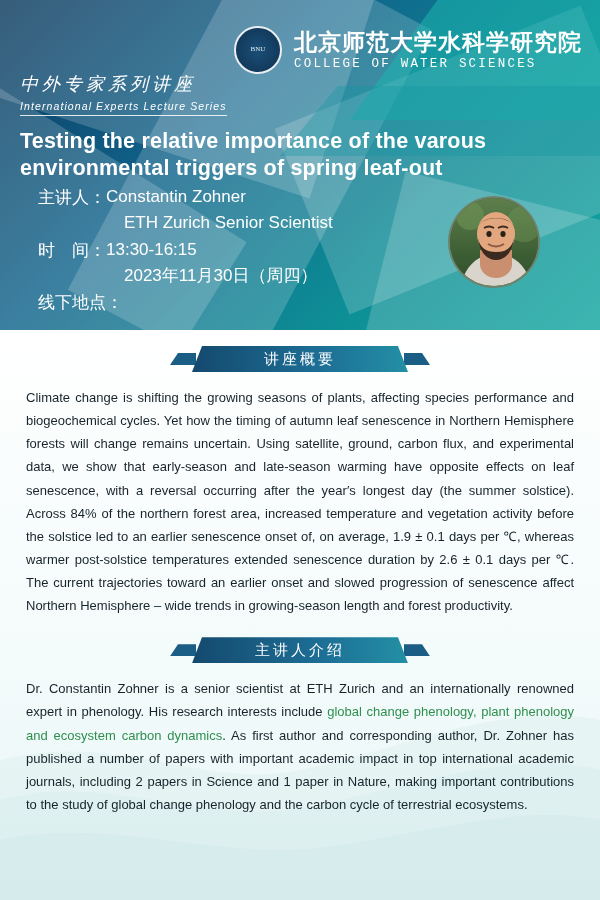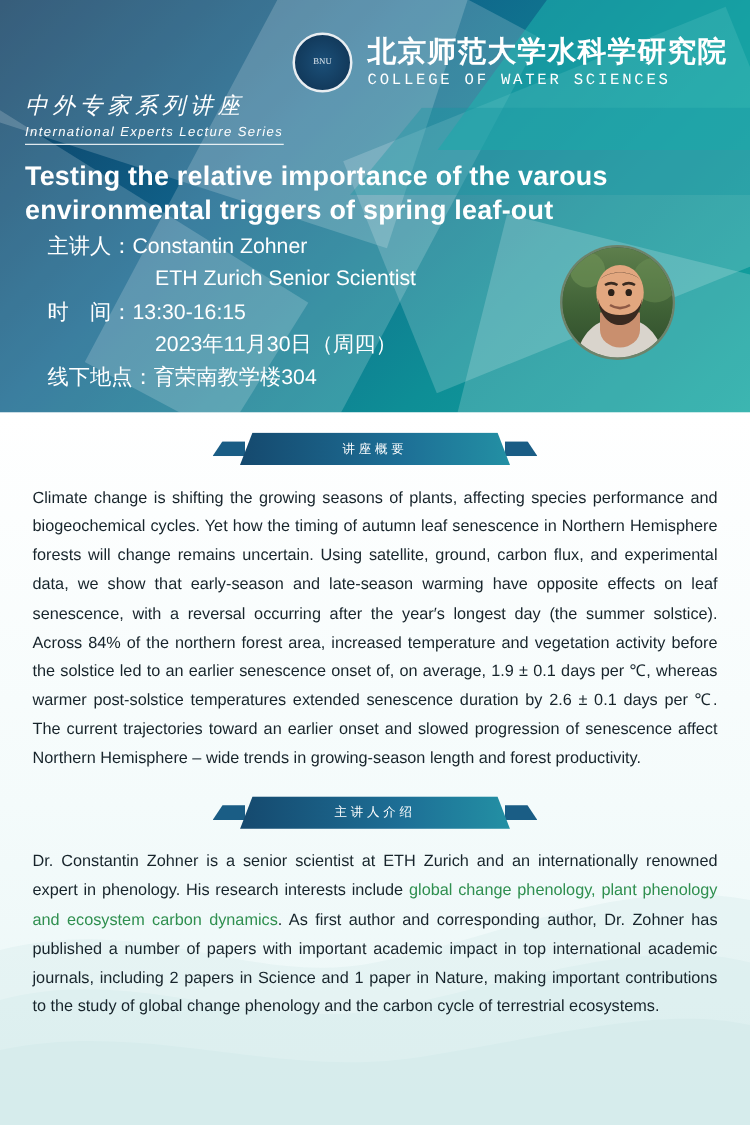--- a/index.html
+++ b/index.html
@@ -144,21 +144,21 @@
   }
   .section-head .bar-l, .section-head .bar-r {
     position: absolute; top: 7px; width: 26px; height: 12px;
     background: #1a5d85;
   }
   .section-head .bar-l { left: -22px; clip-path: polygon(8px 0, 26px 0, 26px 12px, 0 12px); }
   .section-head .bar-r { right: -22px; clip-path: polygon(0 0, 18px 0, 26px 12px, 0 12px); }
   .section-head span {
     position: absolute; inset: 0;
     display: flex; align-items: center; justify-content: center;
-    color: #fff; font-size: 10px; letter-spacing: 3px;
+    color: #fff; font-size: 15px; letter-spacing: 3px;
     font-family: Liberation Mono, monospace;
   }
 
   .abstract, .bio {
     position: relative; z-index: 3;
     margin: 14px 26px 0 26px;
     font-size: 13px; line-height: 1.78;
     color: #17242b;
     text-align: justify;
   }
@@ -207,21 +207,20 @@
       </div>
       <div class="info-row">
         <span class="info-label">时　间：</span>
         <span class="info-value">13:30-16:15</span>
       </div>
       <div class="info-row indent">
         <span class="info-value">2023年11月30日（周四）</span>
       </div>
       <div class="info-row">
         <span class="info-label">线下地点：</span>
-        <span class="info-value">育荣南教学楼304</span>
       </div>
     </div>
 
     <div class="speaker-photo">
       <svg width="92" height="92" viewBox="0 0 92 92" aria-hidden="true">
         <defs>
           <linearGradient id="bg" x1="0" y1="0" x2="0" y2="1">
             <stop offset="0%" stop-color="#5e7f4c"></stop>
             <stop offset="55%" stop-color="#3f6136"></stop>
             <stop offset="100%" stop-color="#2d4a2a"></stop>

